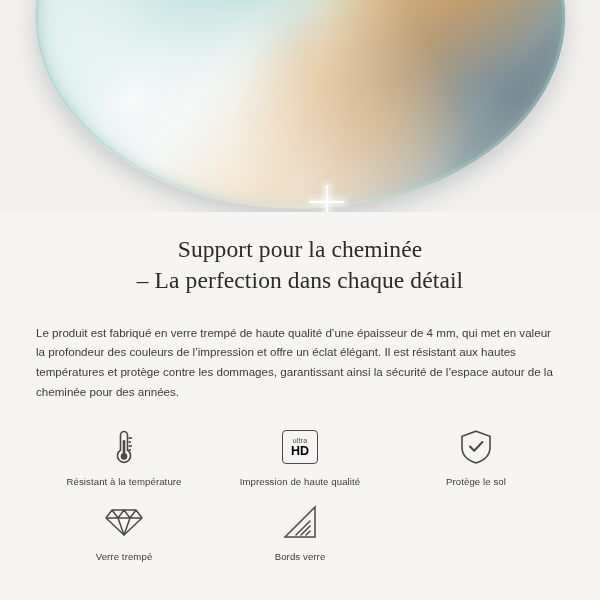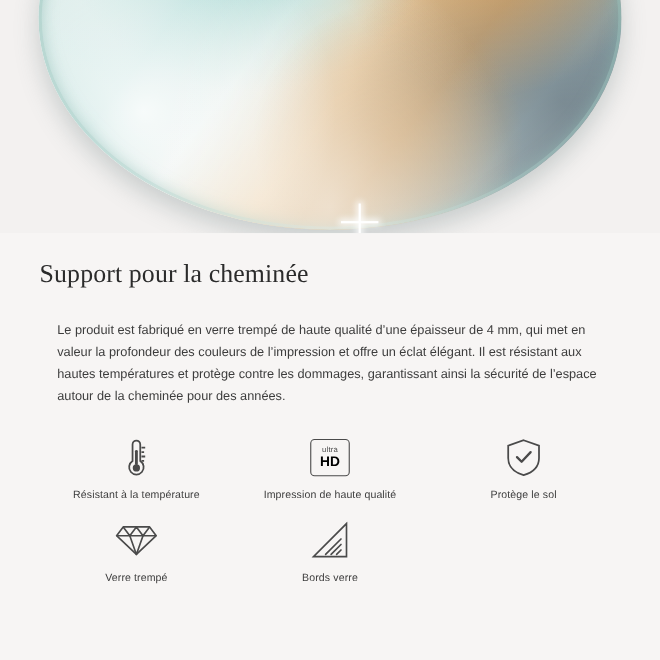--- a/index.html
+++ b/index.html
@@ -91,28 +91,29 @@
     background: #f7f5f4;
   }
   .headline {
     font-family: "Liberation Serif", serif;
     font-size: 23.5px;
     line-height: 1.33;
     color: #2b2b2b;
     font-weight: 400;
     margin: 0 0 26px 0;
     letter-spacing: .1px;
+    text-align: center;
   }
   .headline .line2 { display: block; }
 
   .body-text {
     font-size: 11.6px;
     line-height: 1.72;
     color: #3c3c3c;
-    margin: 16px;
+    margin: 0;
     max-width: 520px;
   }
 
   
   .features {
     margin-top: 22px;
     display: grid;
     grid-template-columns: repeat(3, 1fr);
     row-gap: 12px;
   }
@@ -168,20 +169,21 @@
     <div class="hero-plate">
       <div class="plate-rim"></div>
     </div>
     <div class="sparkle"></div>
   </div>
 
   <div class="content">
 
     <h1 class="headline">
       <span>Support pour la cheminée</span>
+      <span class="line2">– La perfection dans chaque détail</span>
     </h1>
 
     <p class="body-text">Le produit est fabriqué en verre trempé de haute qualité d’une épaisseur de 4 mm, qui met en valeur la profondeur des couleurs de l’impression et offre un éclat élégant. Il est résistant aux hautes températures et protège contre les dommages, garantissant ainsi la sécurité de l’espace autour de la cheminée pour des années.</p>
 
     <div class="features">
 
       <div class="feature">
         <div class="feature-icon">
           <svg width="24" height="40" viewBox="0 0 24 40" fill="none" stroke="#4a4a4a" stroke-width="1.6">
             <path d="M12 4.5a3.5 3.5 0 0 1 3.5 3.5v15.2a6.6 6.6 0 1 1-7 0V8A3.5 3.5 0 0 1 12 4.5z"></path>

